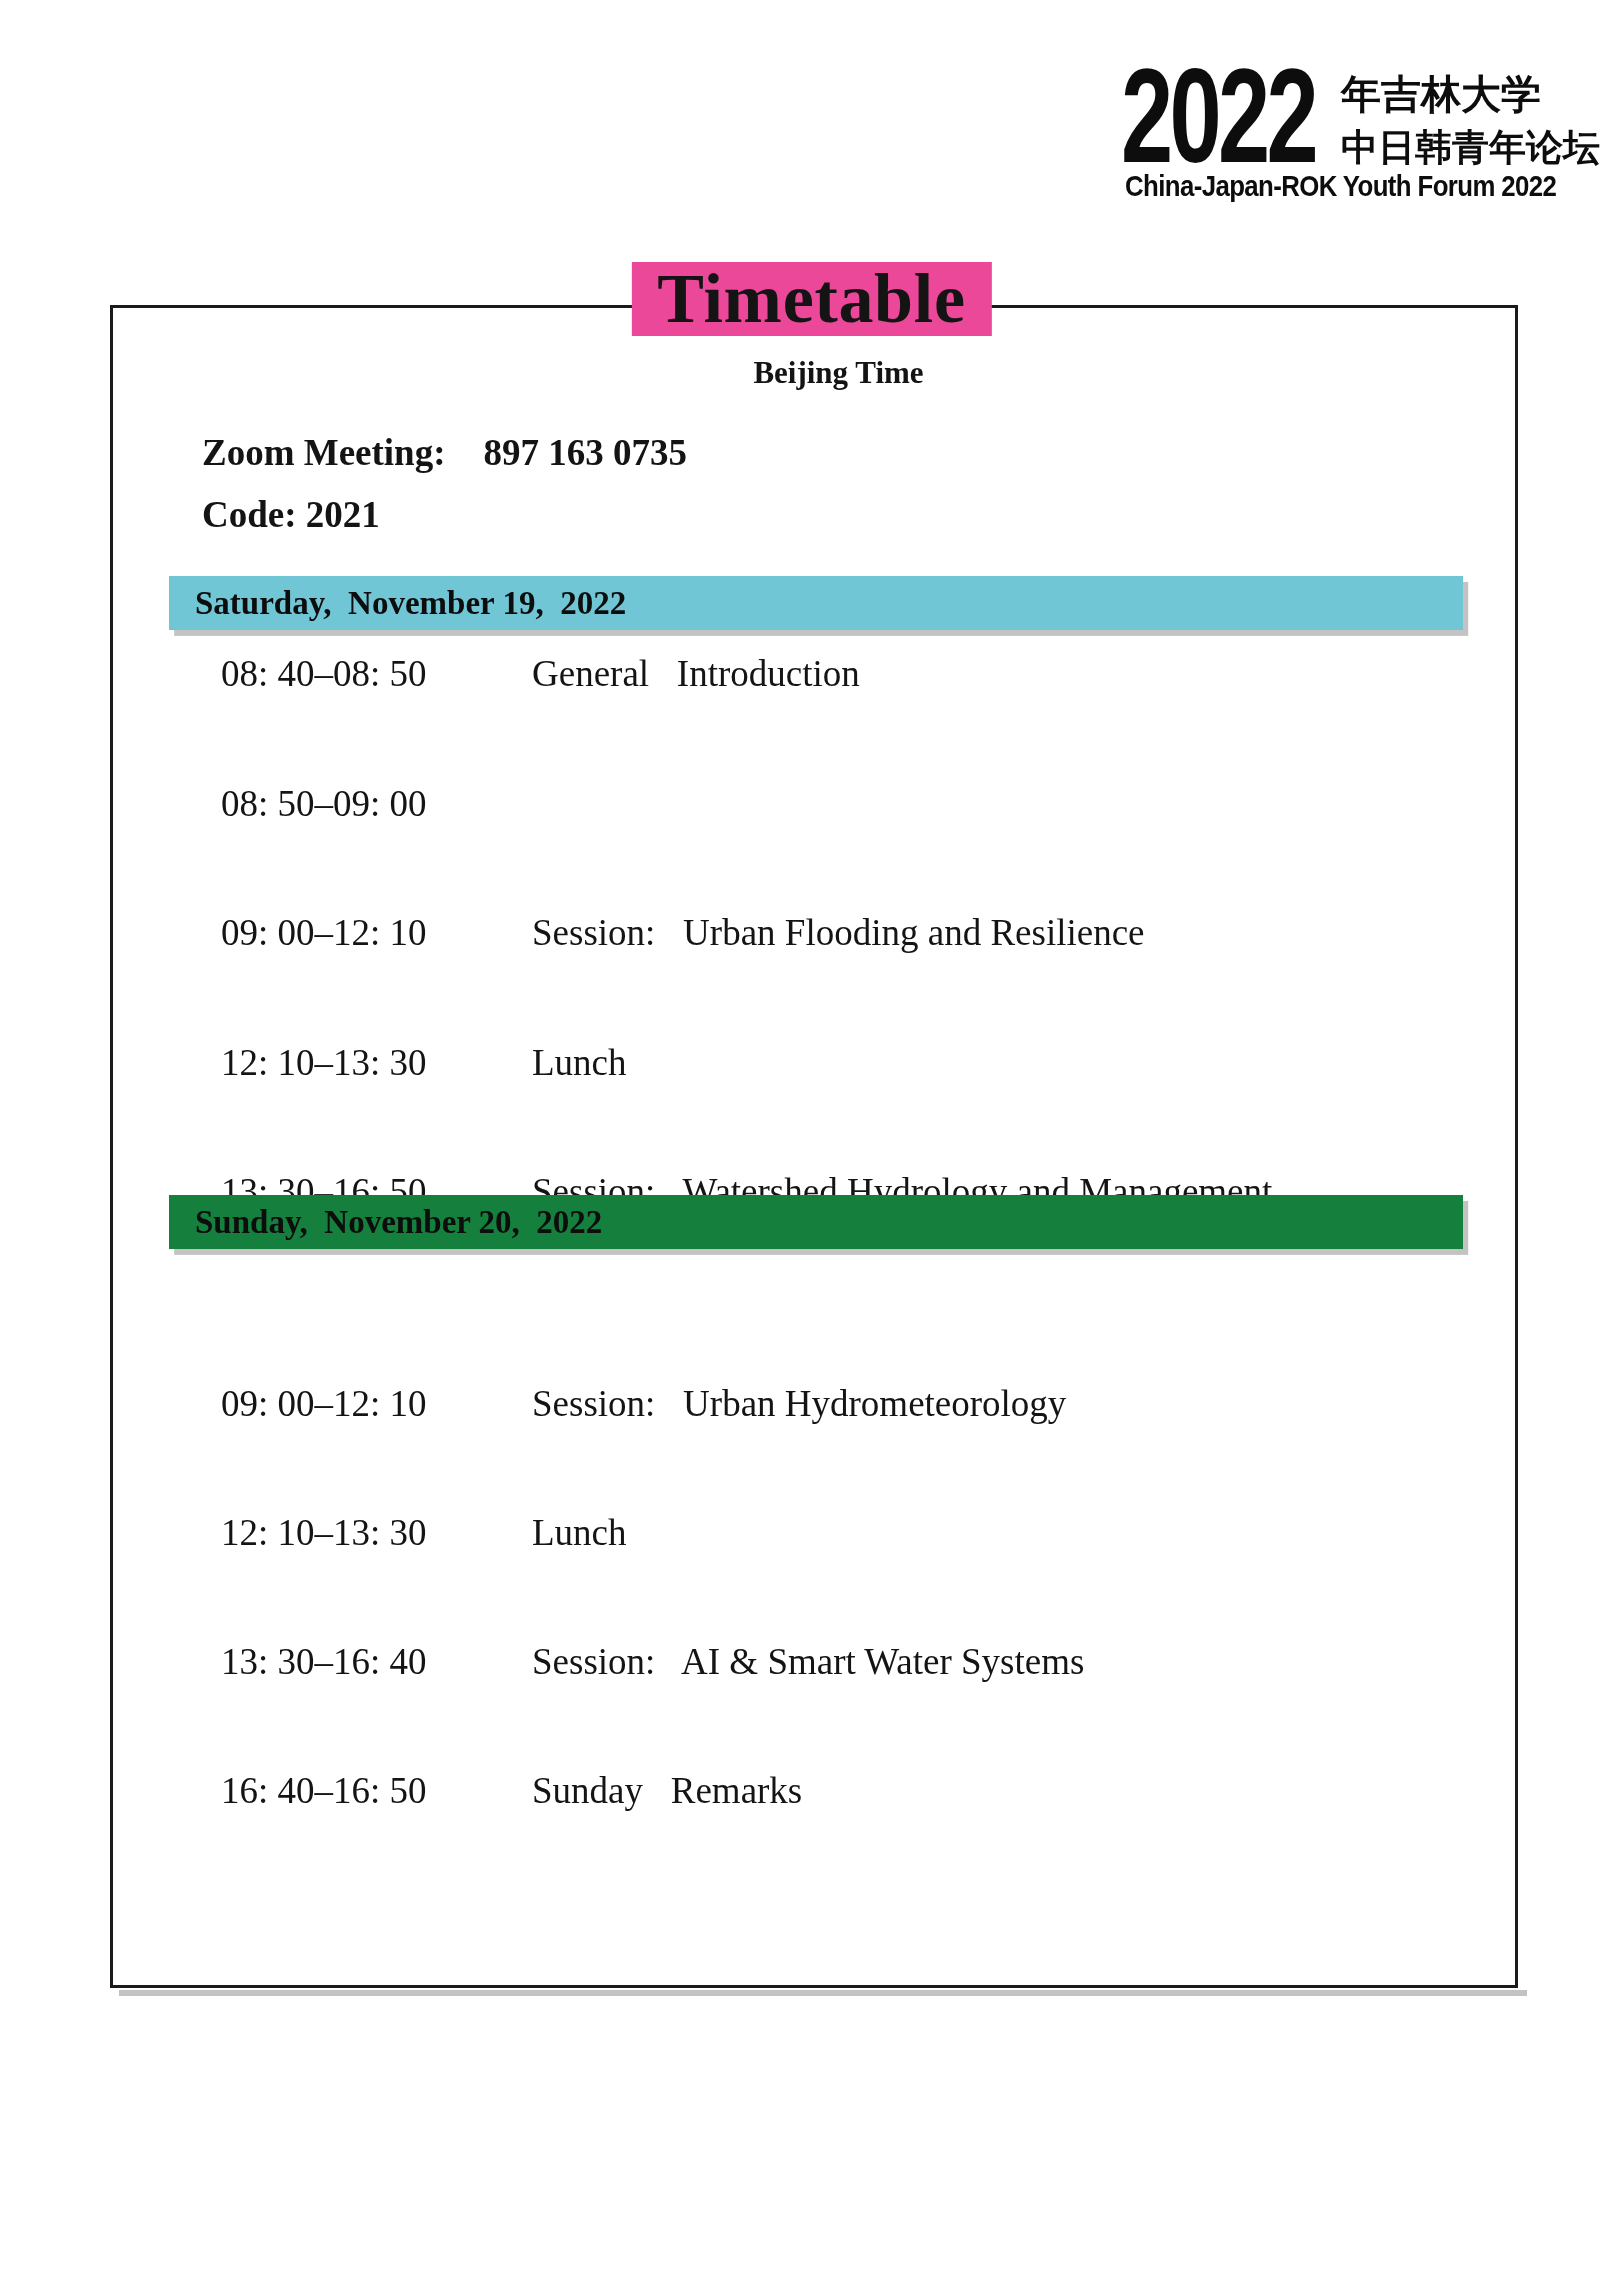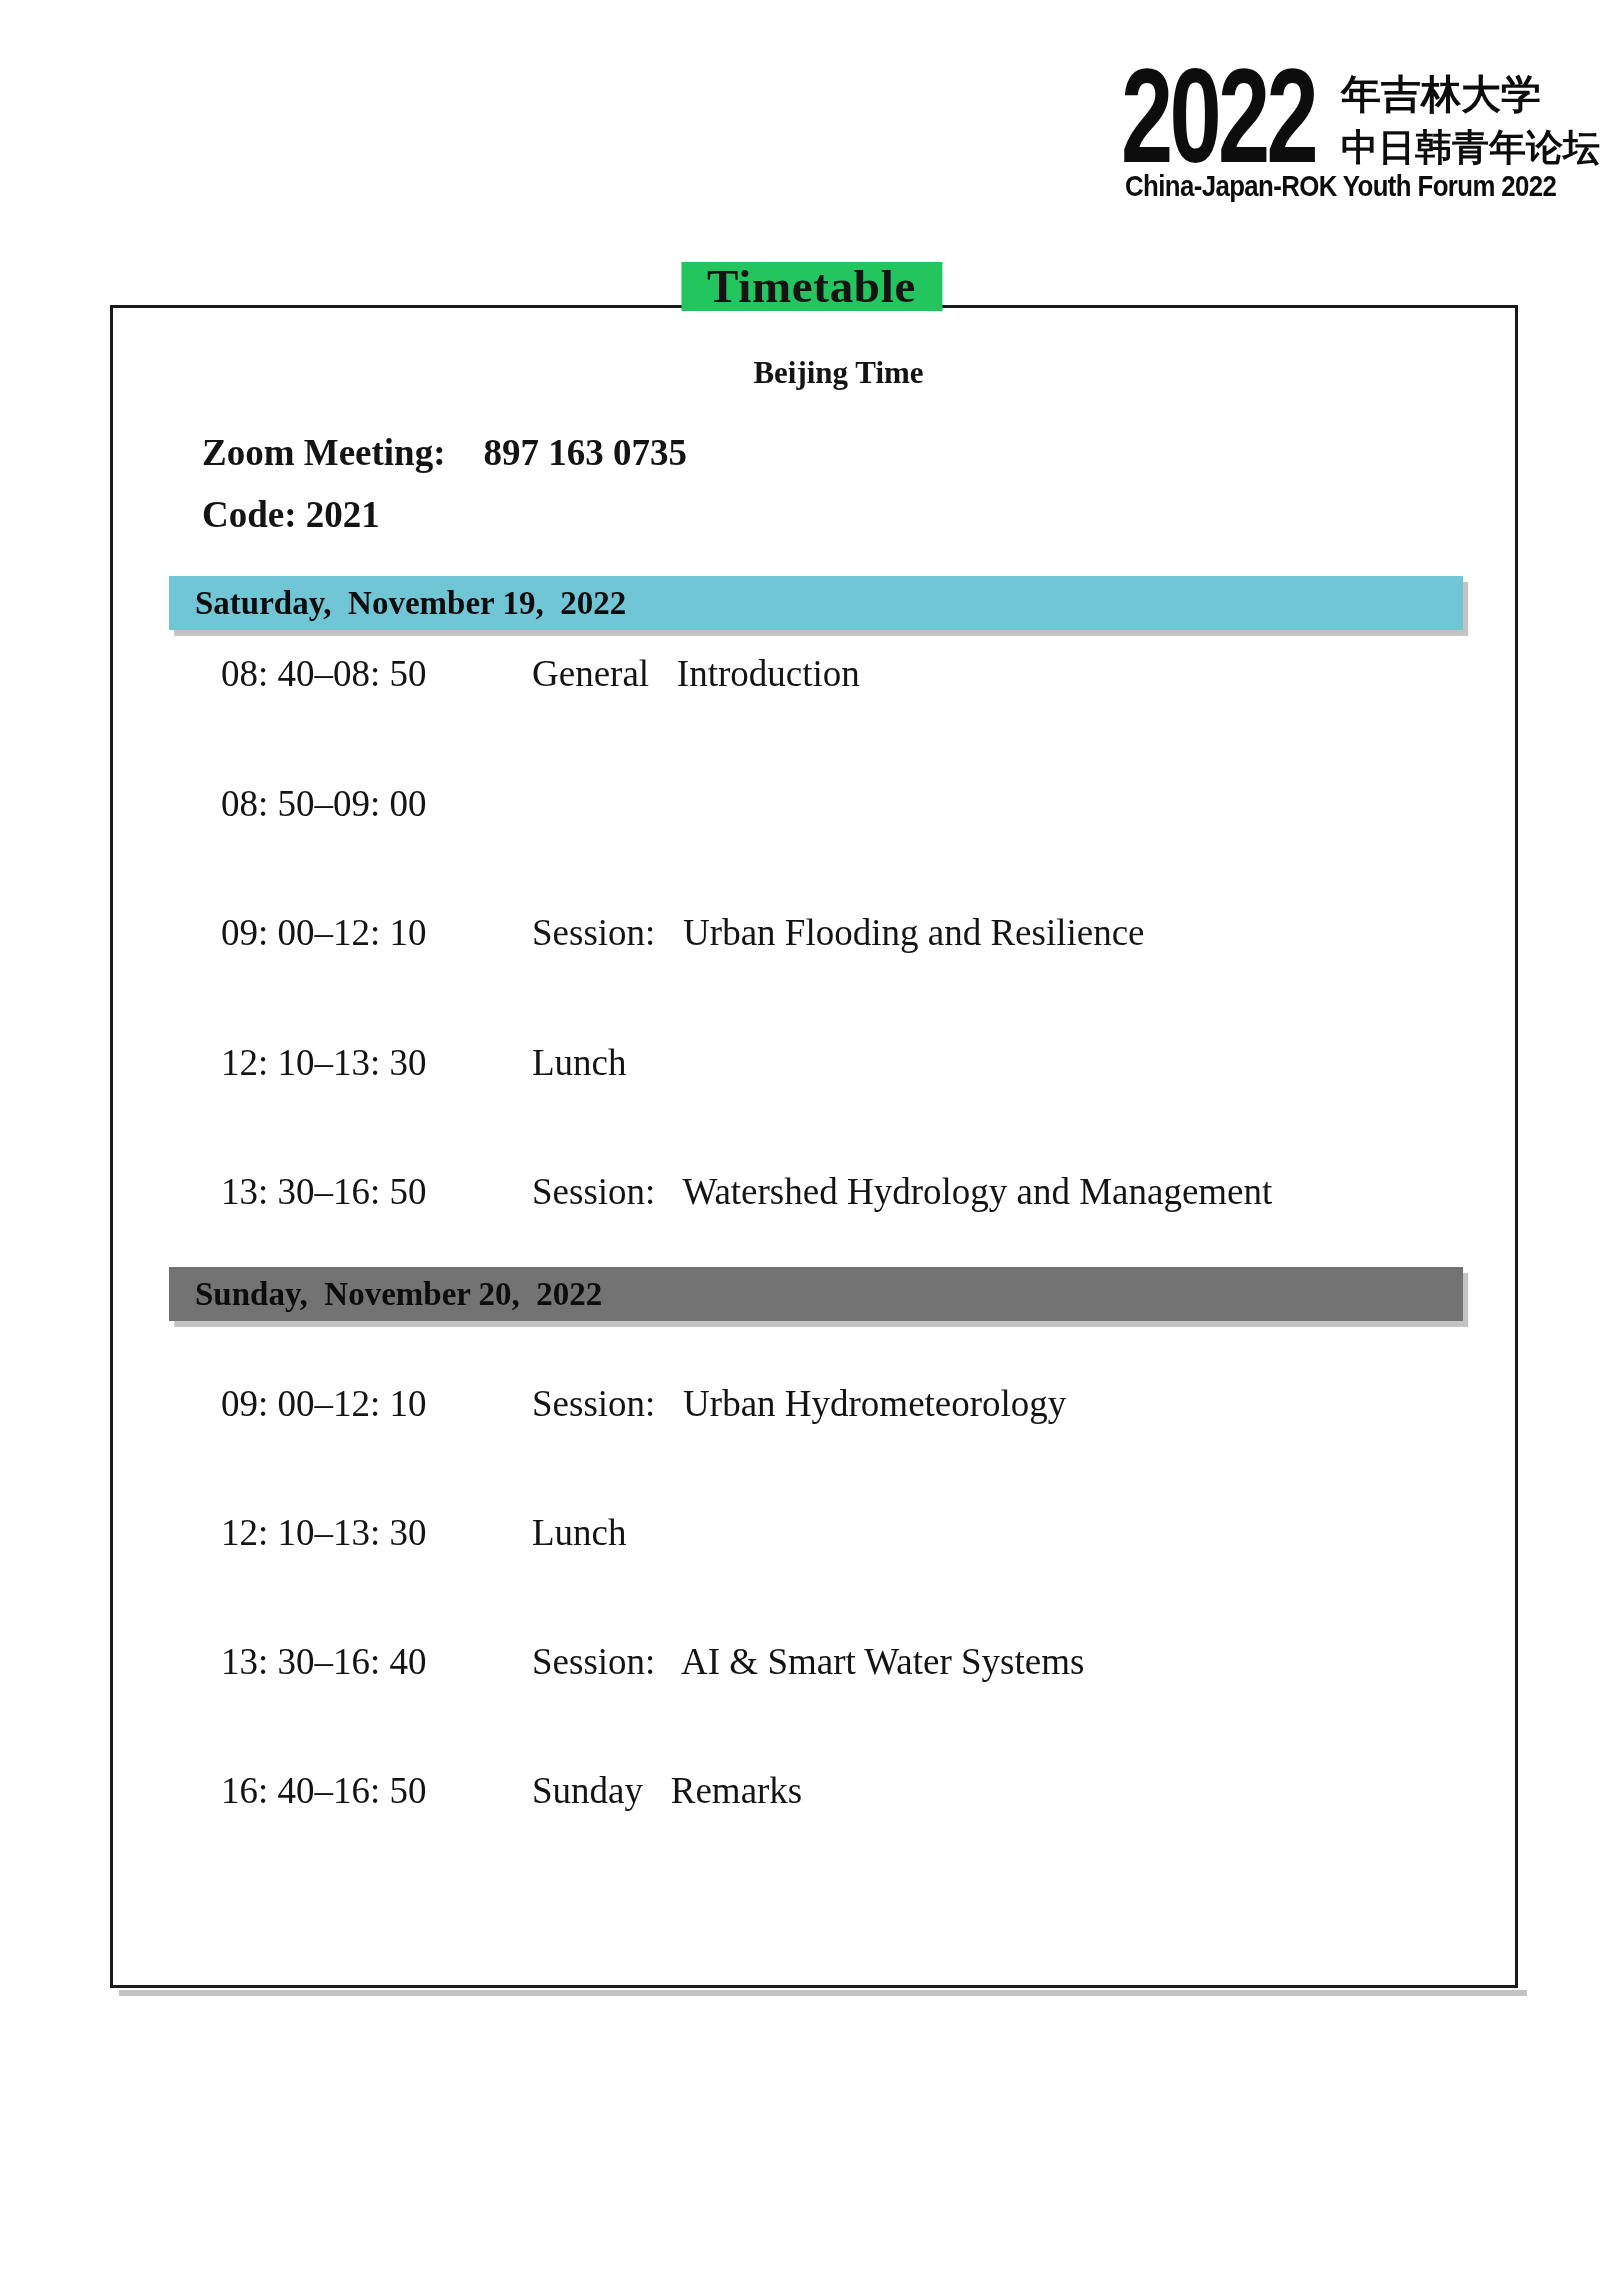--- a/index.html
+++ b/index.html
@@ -47,22 +47,22 @@
   }
   .box-bottom-shadow{
     position:absolute;left:119px;top:1990px;width:1408px;height:5.9px;
     background:#c3c3c3;z-index:0;
   }
 
   
   .title{
     position:absolute;left:50%;top:262px;transform:translateX(-50%);
     margin:0;padding:0 26px;
-    background:#22c55e;
-    font-size:47px;font-weight:700;line-height:1.05;
+    background:#ec4899;
+    font-size:70px;font-weight:700;line-height:1.05;
     letter-spacing:0.7px;white-space:nowrap;
     z-index:2;
   }
   .subtitle{
     position:absolute;left:50%;top:355px;transform:translateX(-50%);
     font-size:31px;font-weight:700;white-space:nowrap;z-index:2;margin-left:27px;
   }
 
   
   .zoom-line{
@@ -142,21 +142,21 @@
     <span class="activity">Session:   Urban Flooding and Resilience</span>
   </div>
       <div class="row" style="top: 1040px;">
     <span class="time">12: 10–13: 30</span>
     <span class="activity">Lunch</span>
   </div>
       <div class="row" style="top: 1169px;">
     <span class="time">13: 30–16: 50</span>
     <span class="activity">Session:   Watershed Hydrology and Management</span>
   </div>
-      <div class="day-bar" style="top: 1267px; background: #737373; box-shadow: rgb(195, 195, 195) 5.2px 5.9px 0px 0px;">
+      <div class="day-bar" style="top: 1195px; background: #15803d; box-shadow: rgb(195, 195, 195) 5.2px 5.9px 0px 0px;">
     <span class="day-label">Sunday,  November 20,  2022</span>
   </div>
       <div class="row" style="top: 1381px;">
     <span class="time">09: 00–12: 10</span>
     <span class="activity">Session:   Urban Hydrometeorology</span>
   </div>
       <div class="row" style="top: 1510px;">
     <span class="time">12: 10–13: 30</span>
     <span class="activity">Lunch</span>
   </div>

